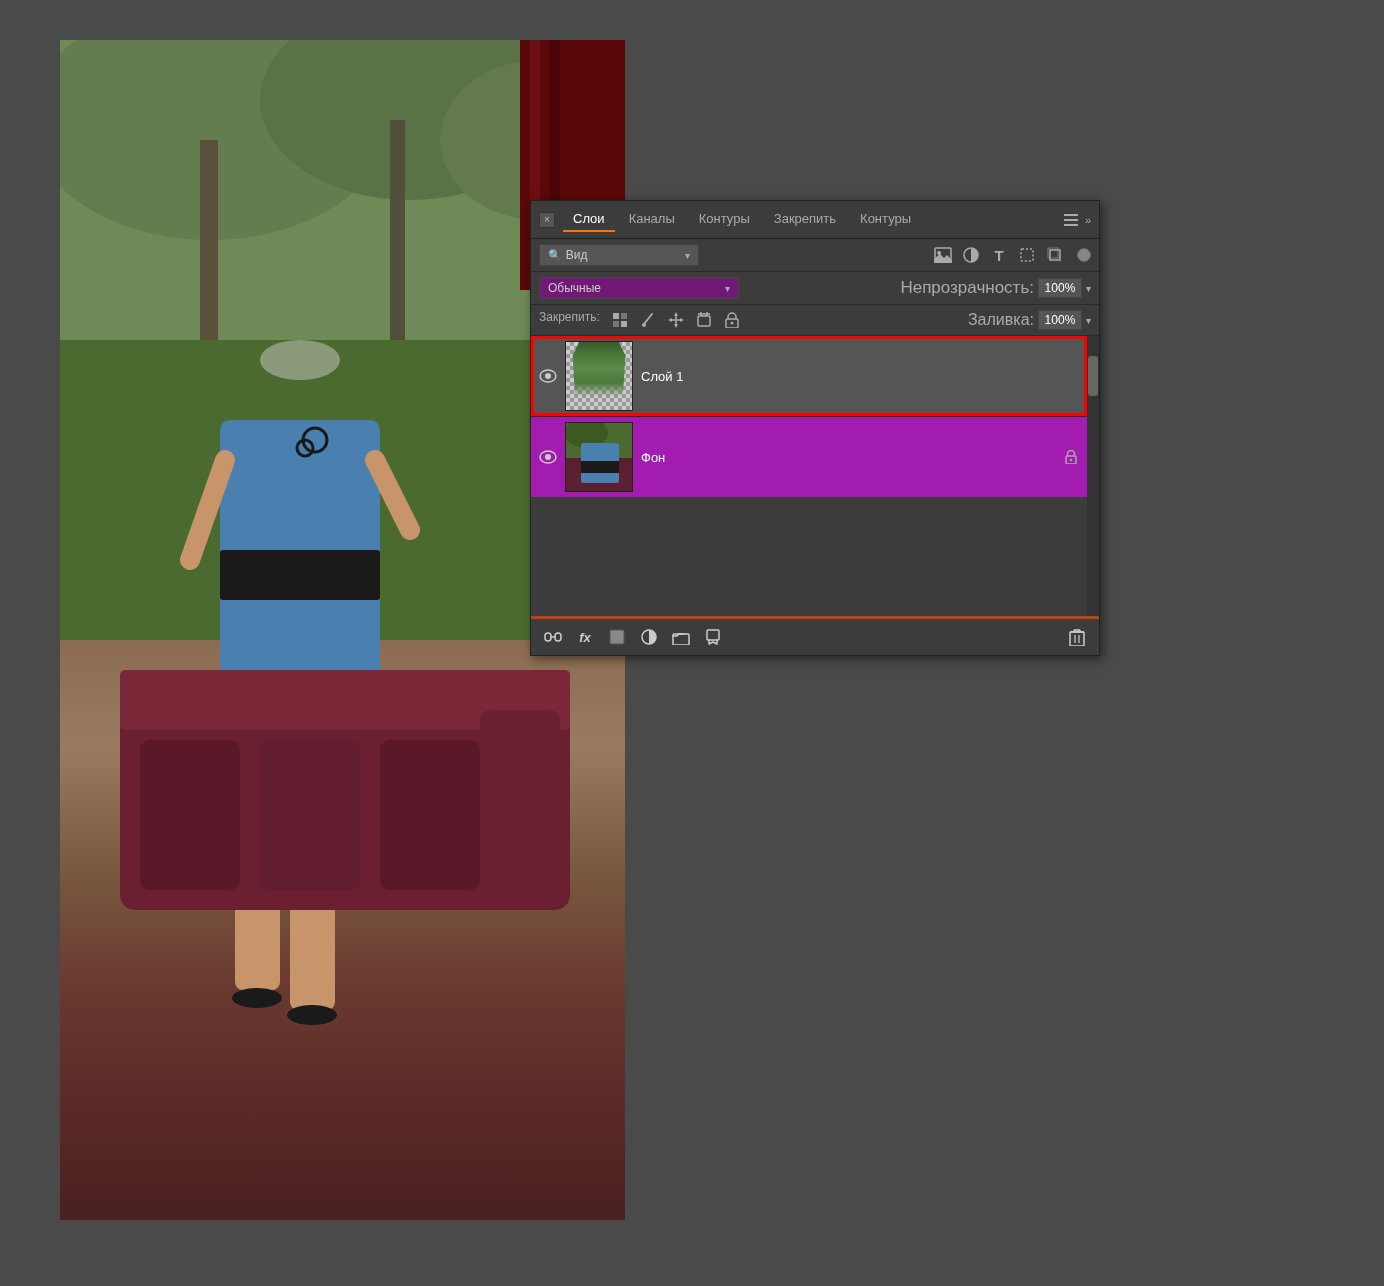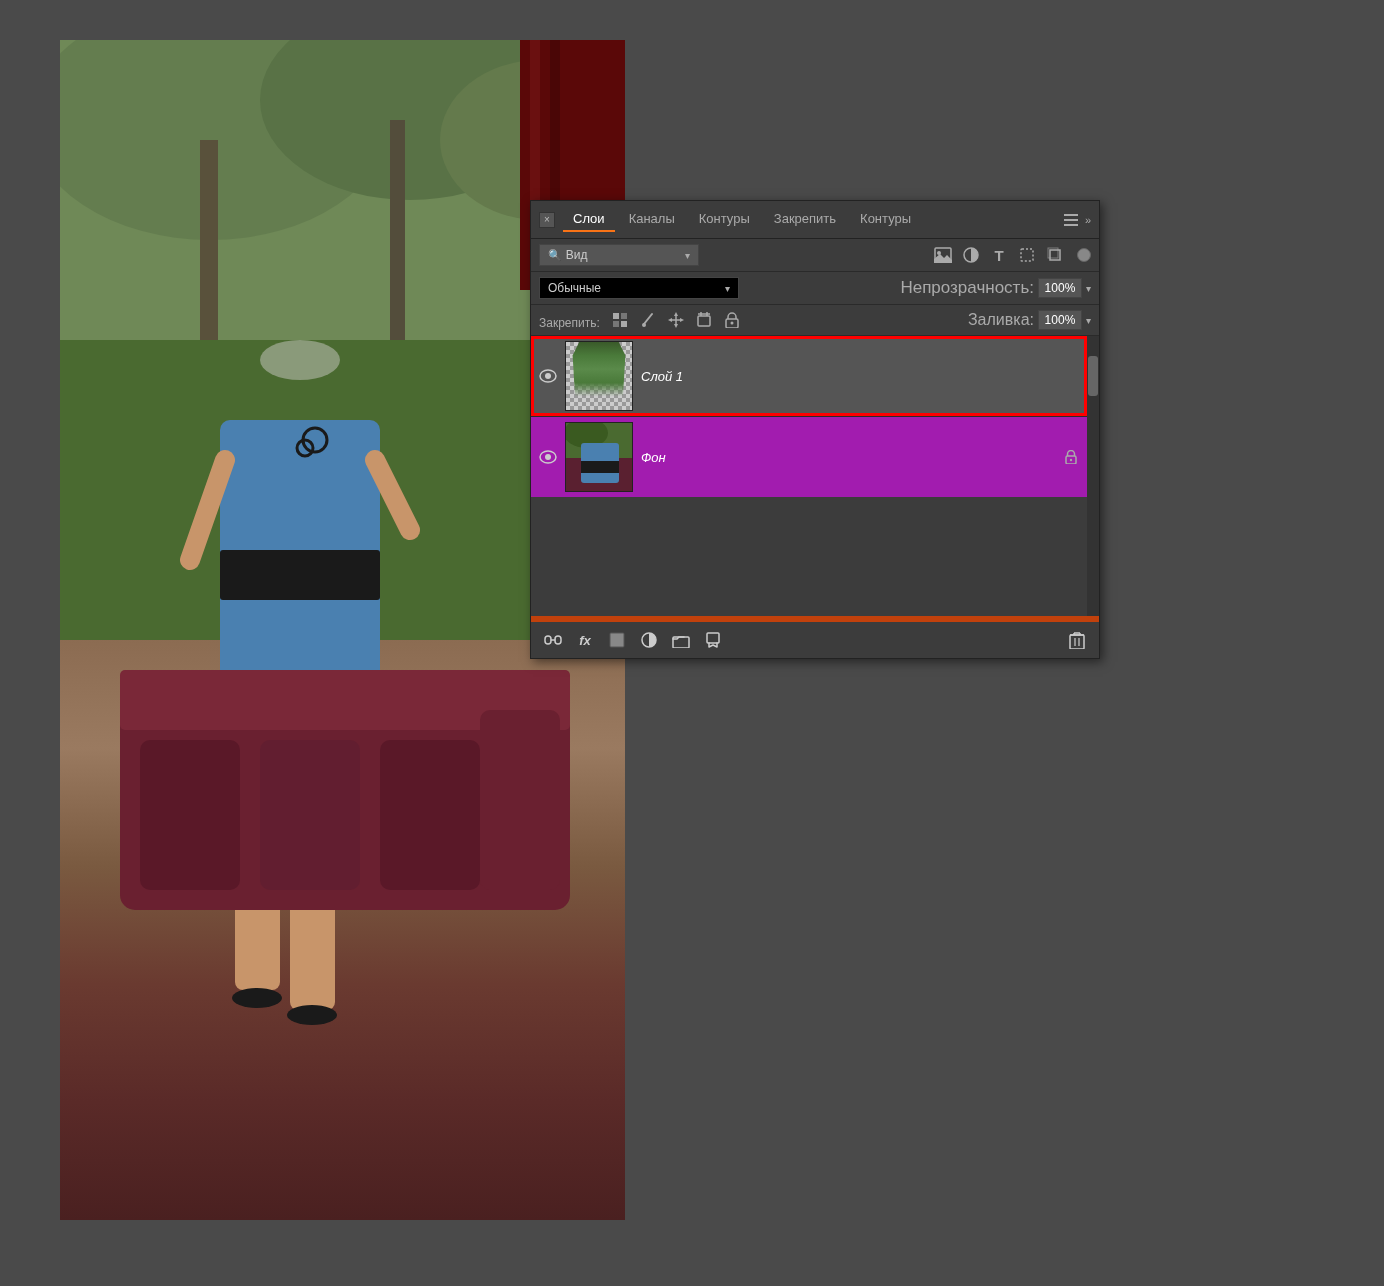--- a/index.html
+++ b/index.html
@@ -182,21 +182,21 @@
       display: flex;
       align-items: center;
       padding: 5px 8px;
       gap: 6px;
       border-bottom: 1px solid #2a2a2a;
     }
 
     .blend-dropdown {
       display: flex;
       align-items: center;
-      background: #000000;
+      background: #701a75;
       border: 1px solid #444;
       padding: 3px 8px;
       color: #ccc;
       font-size: 12px;
       gap: 4px;
       width: 200px;
       cursor: pointer;
     }
 
     .blend-dropdown .chevron {
@@ -229,21 +229,21 @@
 
     .opacity-chevron {
       color: #aaa;
       font-size: 10px;
       cursor: pointer;
     }
 
     
     .lock-row {
       display: flex;
-      align-items: flex-end;
+      align-items: flex-start;
       padding: 5px 8px;
       gap: 10px;
       border-bottom: 1px solid #2a2a2a;
     }
 
     .lock-label {
       color: #aaa;
       font-size: 12px;
     }
 
@@ -294,21 +294,20 @@
 
     
     .layer-row {
       display: flex;
       align-items: center;
       padding: 4px 8px;
       gap: 8px;
       position: relative;
       min-height: 80px;
       cursor: pointer;
-      font-style: italic;
     }
 
     .layer-row.selected {
       outline: 3px solid #ff0000;
       outline-offset: -3px;
       background: #555;
     }
 
     .layer-row:not(.selected) {
       background: #a21caf;
@@ -387,21 +386,21 @@
       align-items: center;
       justify-content: center;
     }
 
     
     .panel-bottom {
       display: flex;
       align-items: center;
       padding: 6px 10px;
       background: #3c3c3c;
-      border-top: 6px solid #c2410c;
+      border-top: 3px solid #c2410c;
       gap: 8px;
     }
 
     .bottom-icon {
       width: 24px;
       height: 24px;
       display: flex;
       align-items: center;
       justify-content: center;
       cursor: pointer;

